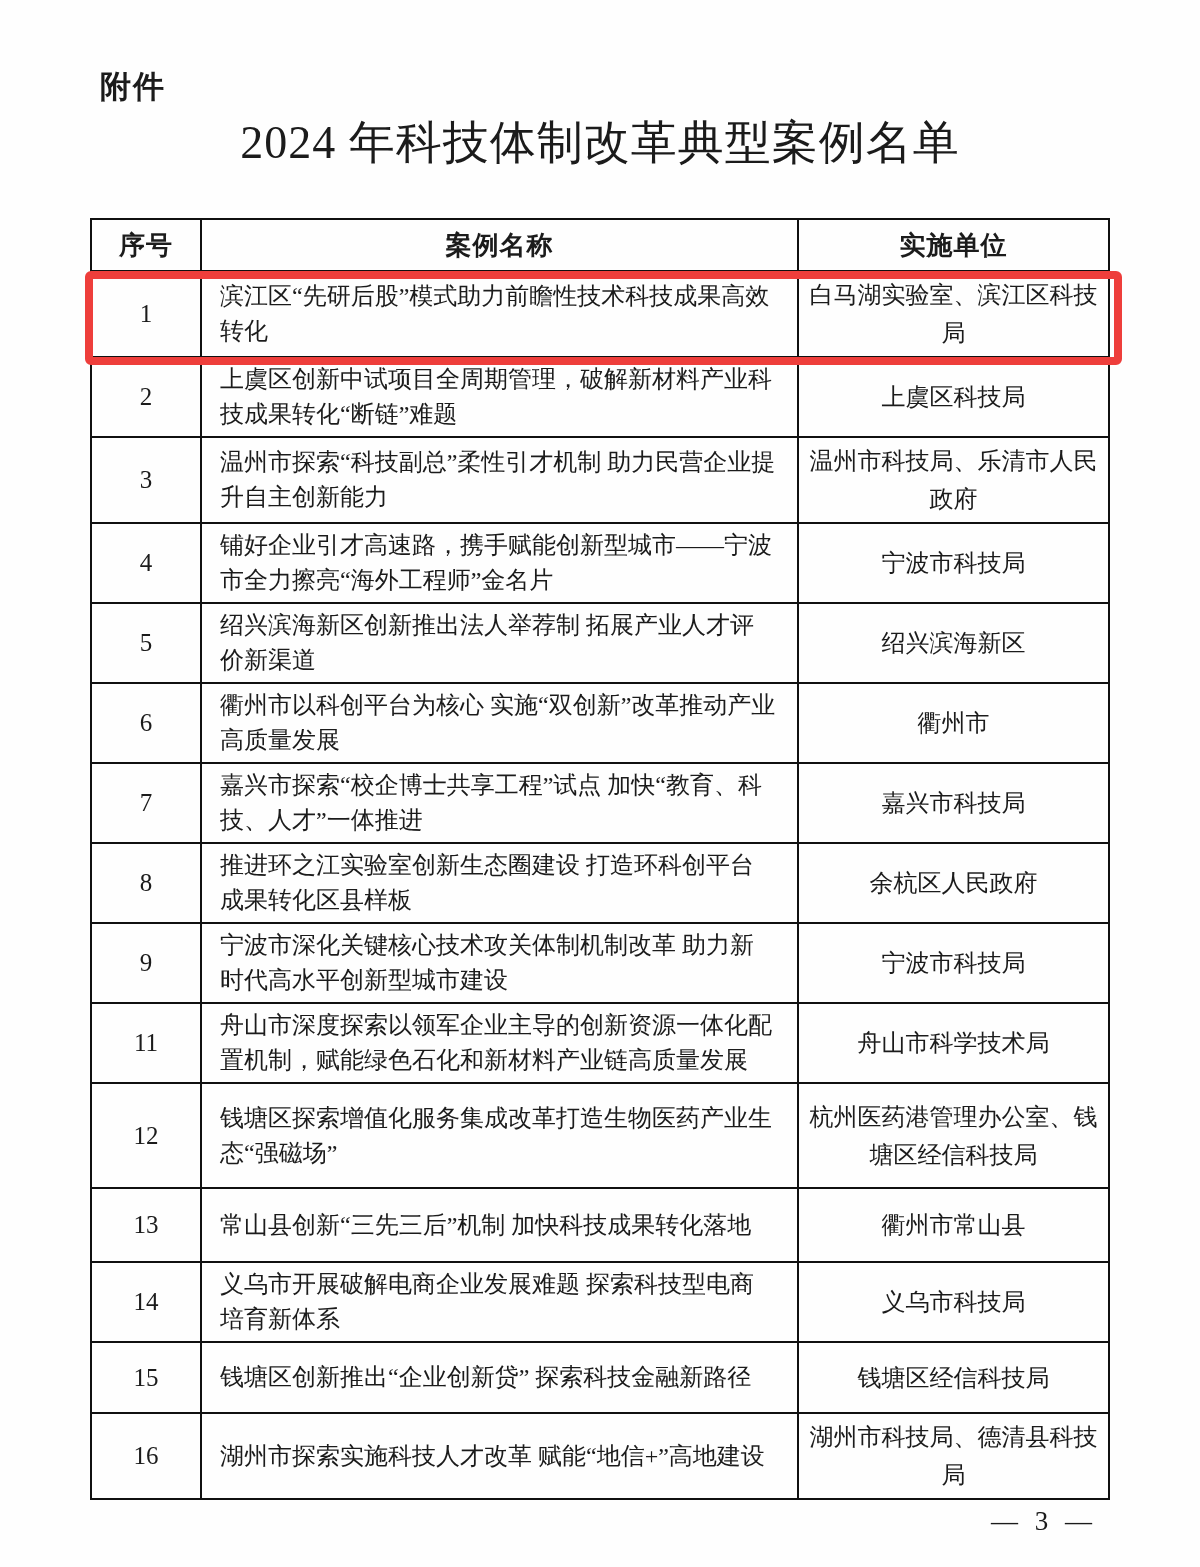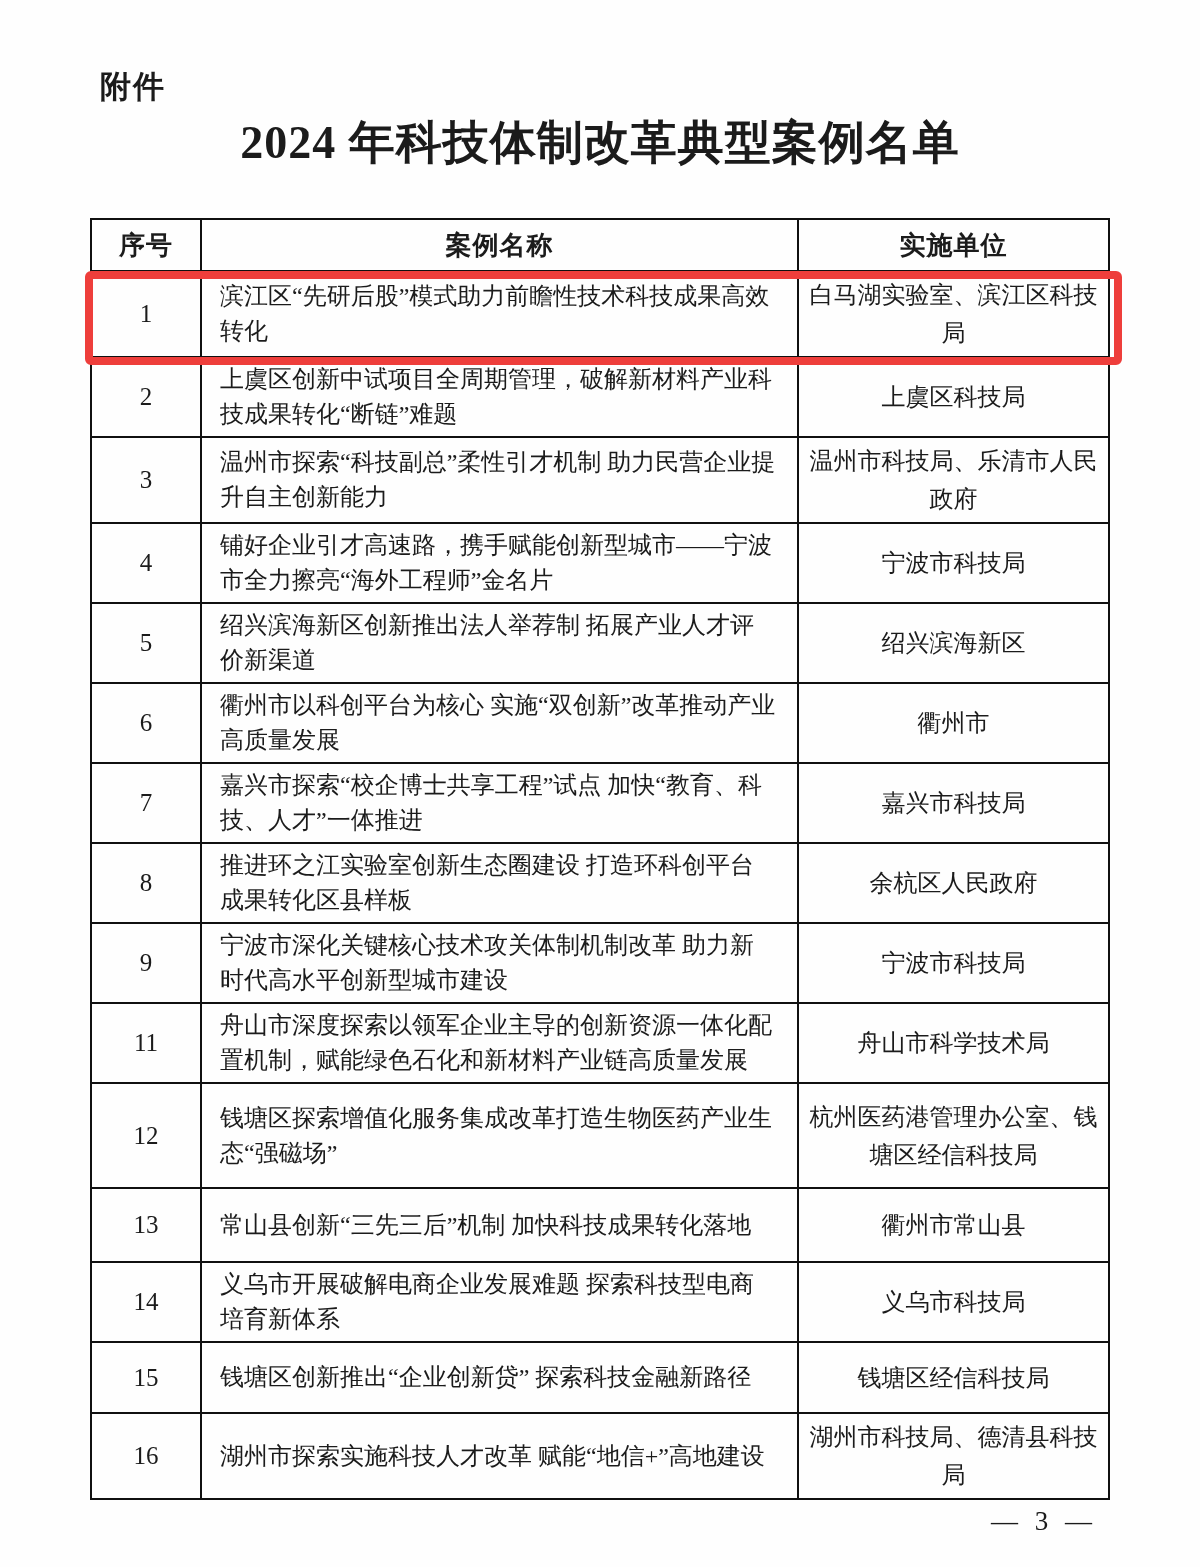--- a/index.html
+++ b/index.html
@@ -24,21 +24,21 @@
     margin-top: 18px;
   }
 
   .doc-title {
     position: absolute;
     top: 112px;
     left: 0;
     width: 100%;
     text-align: center;
     font-family: "Liberation Serif", serif;
-    font-weight: bold;
+    font-weight: normal;
     font-size: 46px;
     letter-spacing: 1px;
     white-space: nowrap;
   }
 
   .table-wrap {
     position: absolute;
     left: 90px;
     top: 218px;
     width: 1018px;

